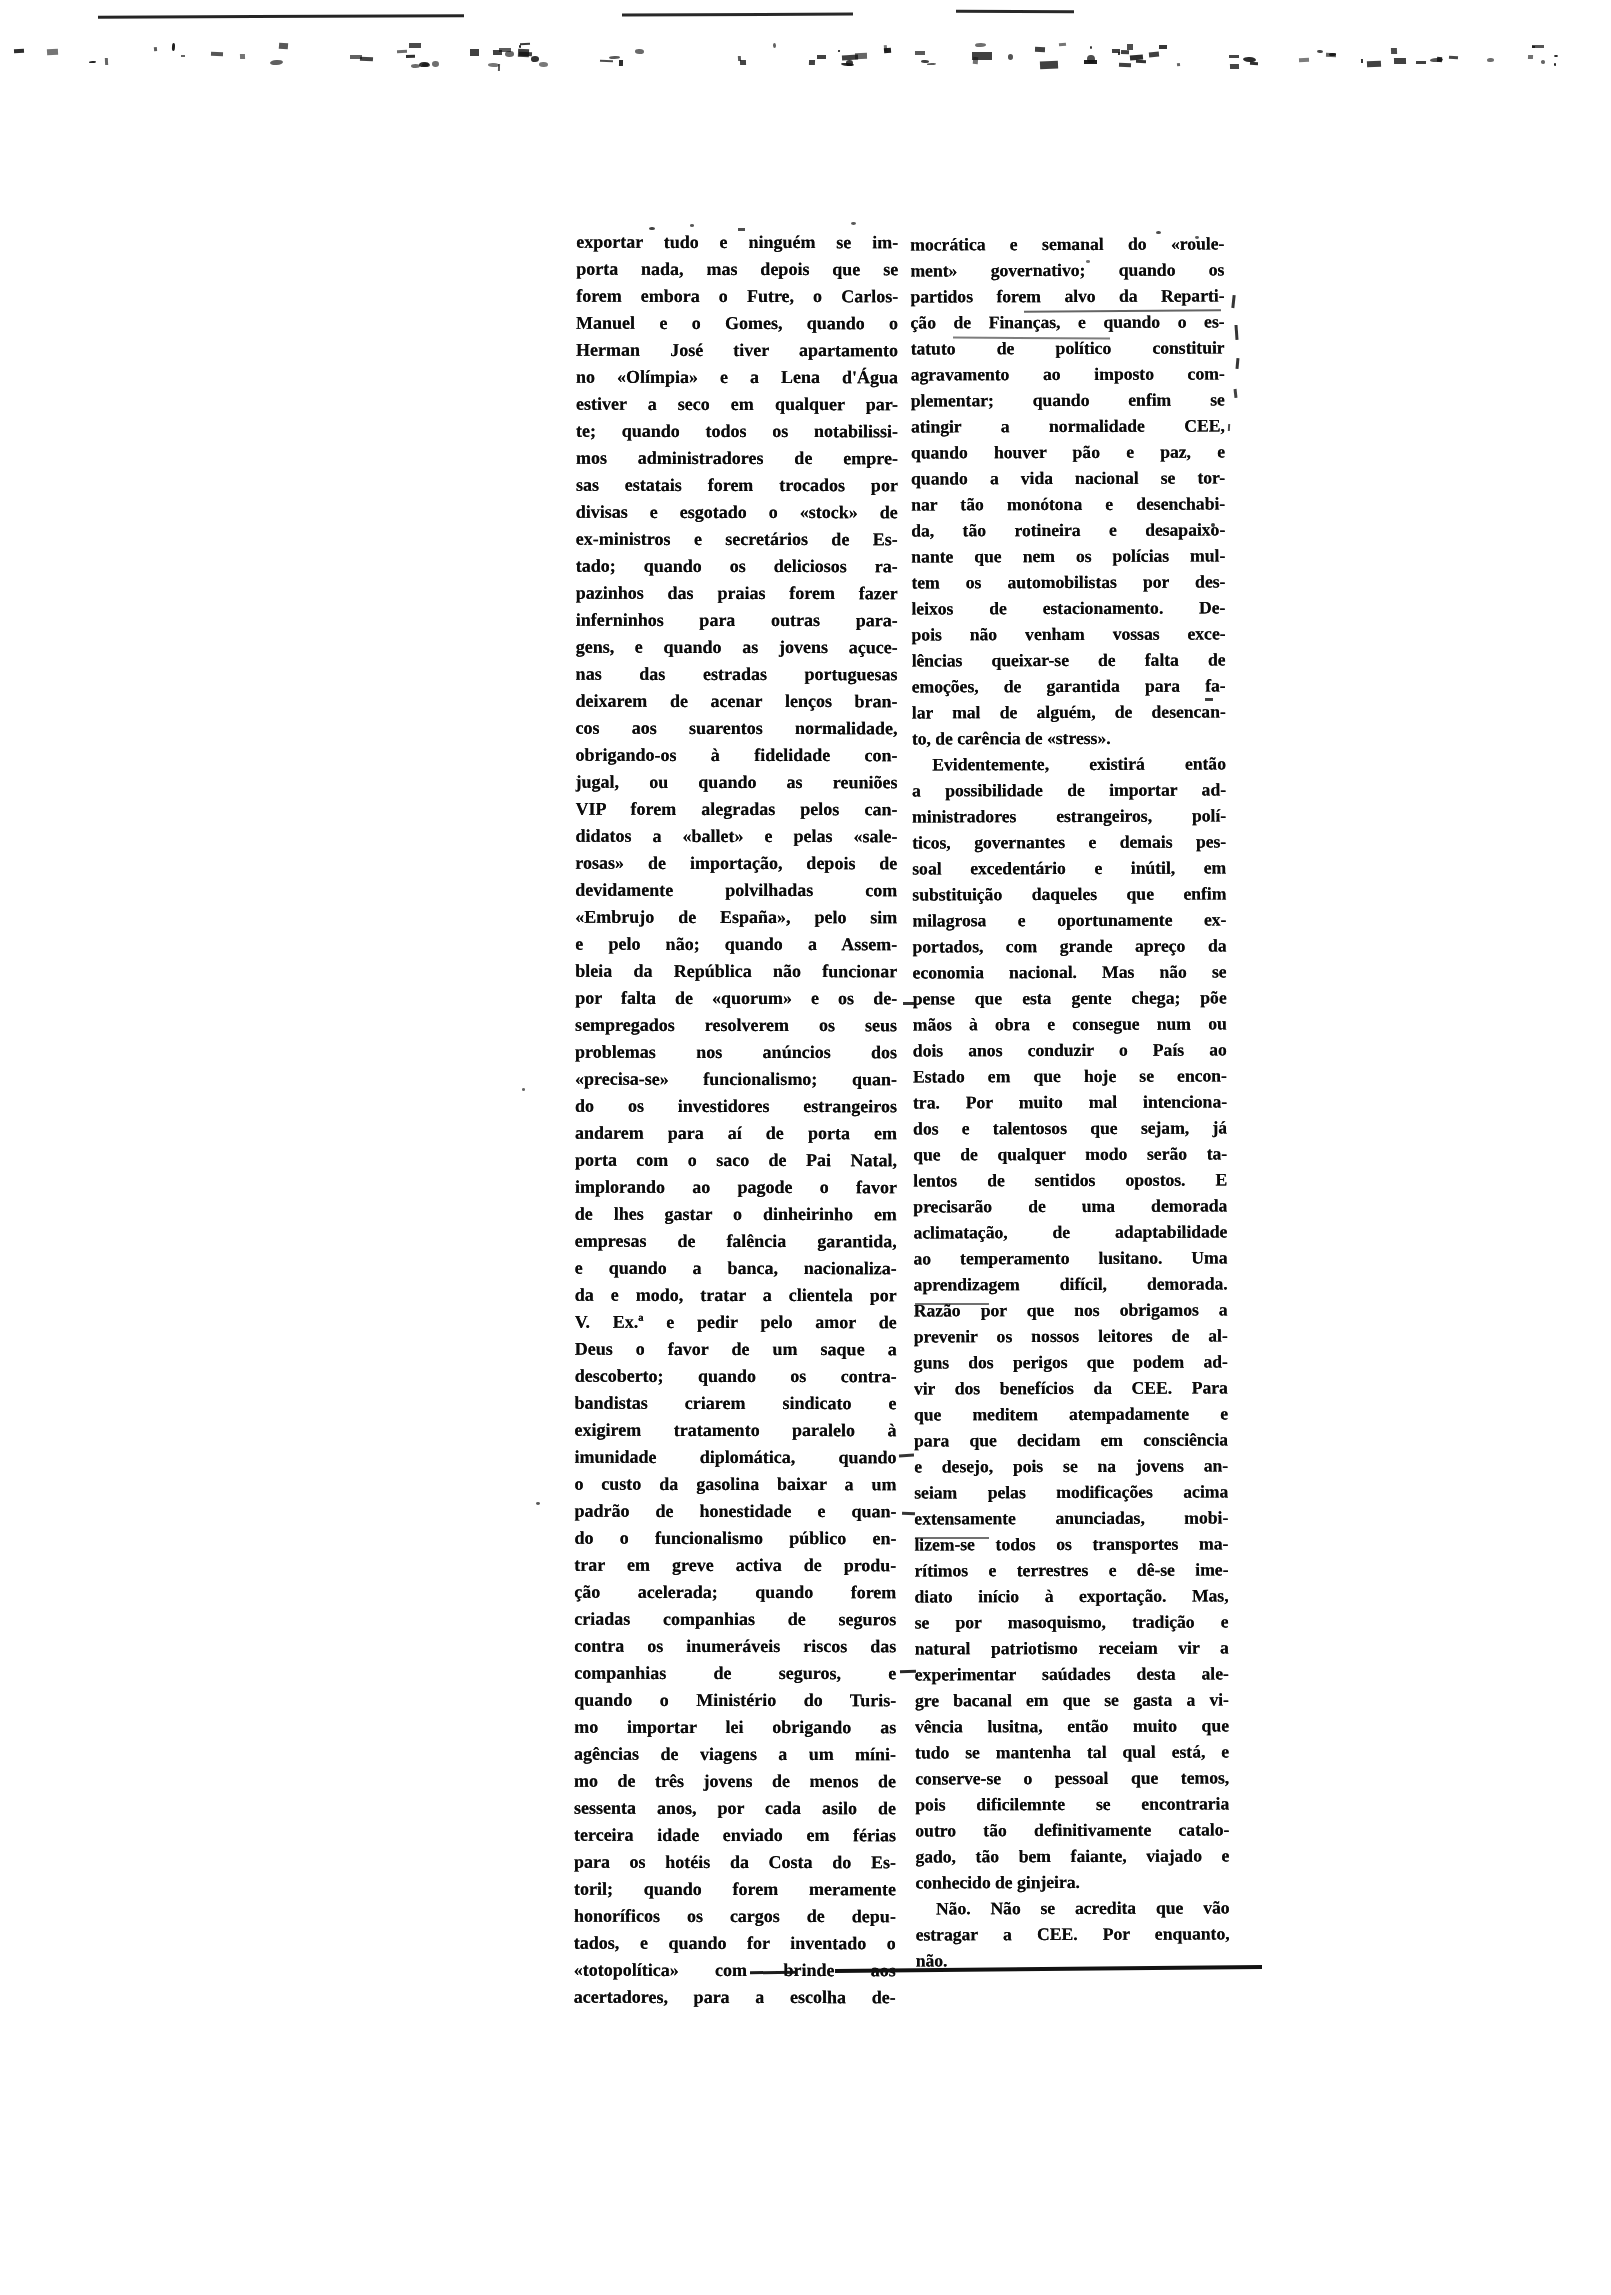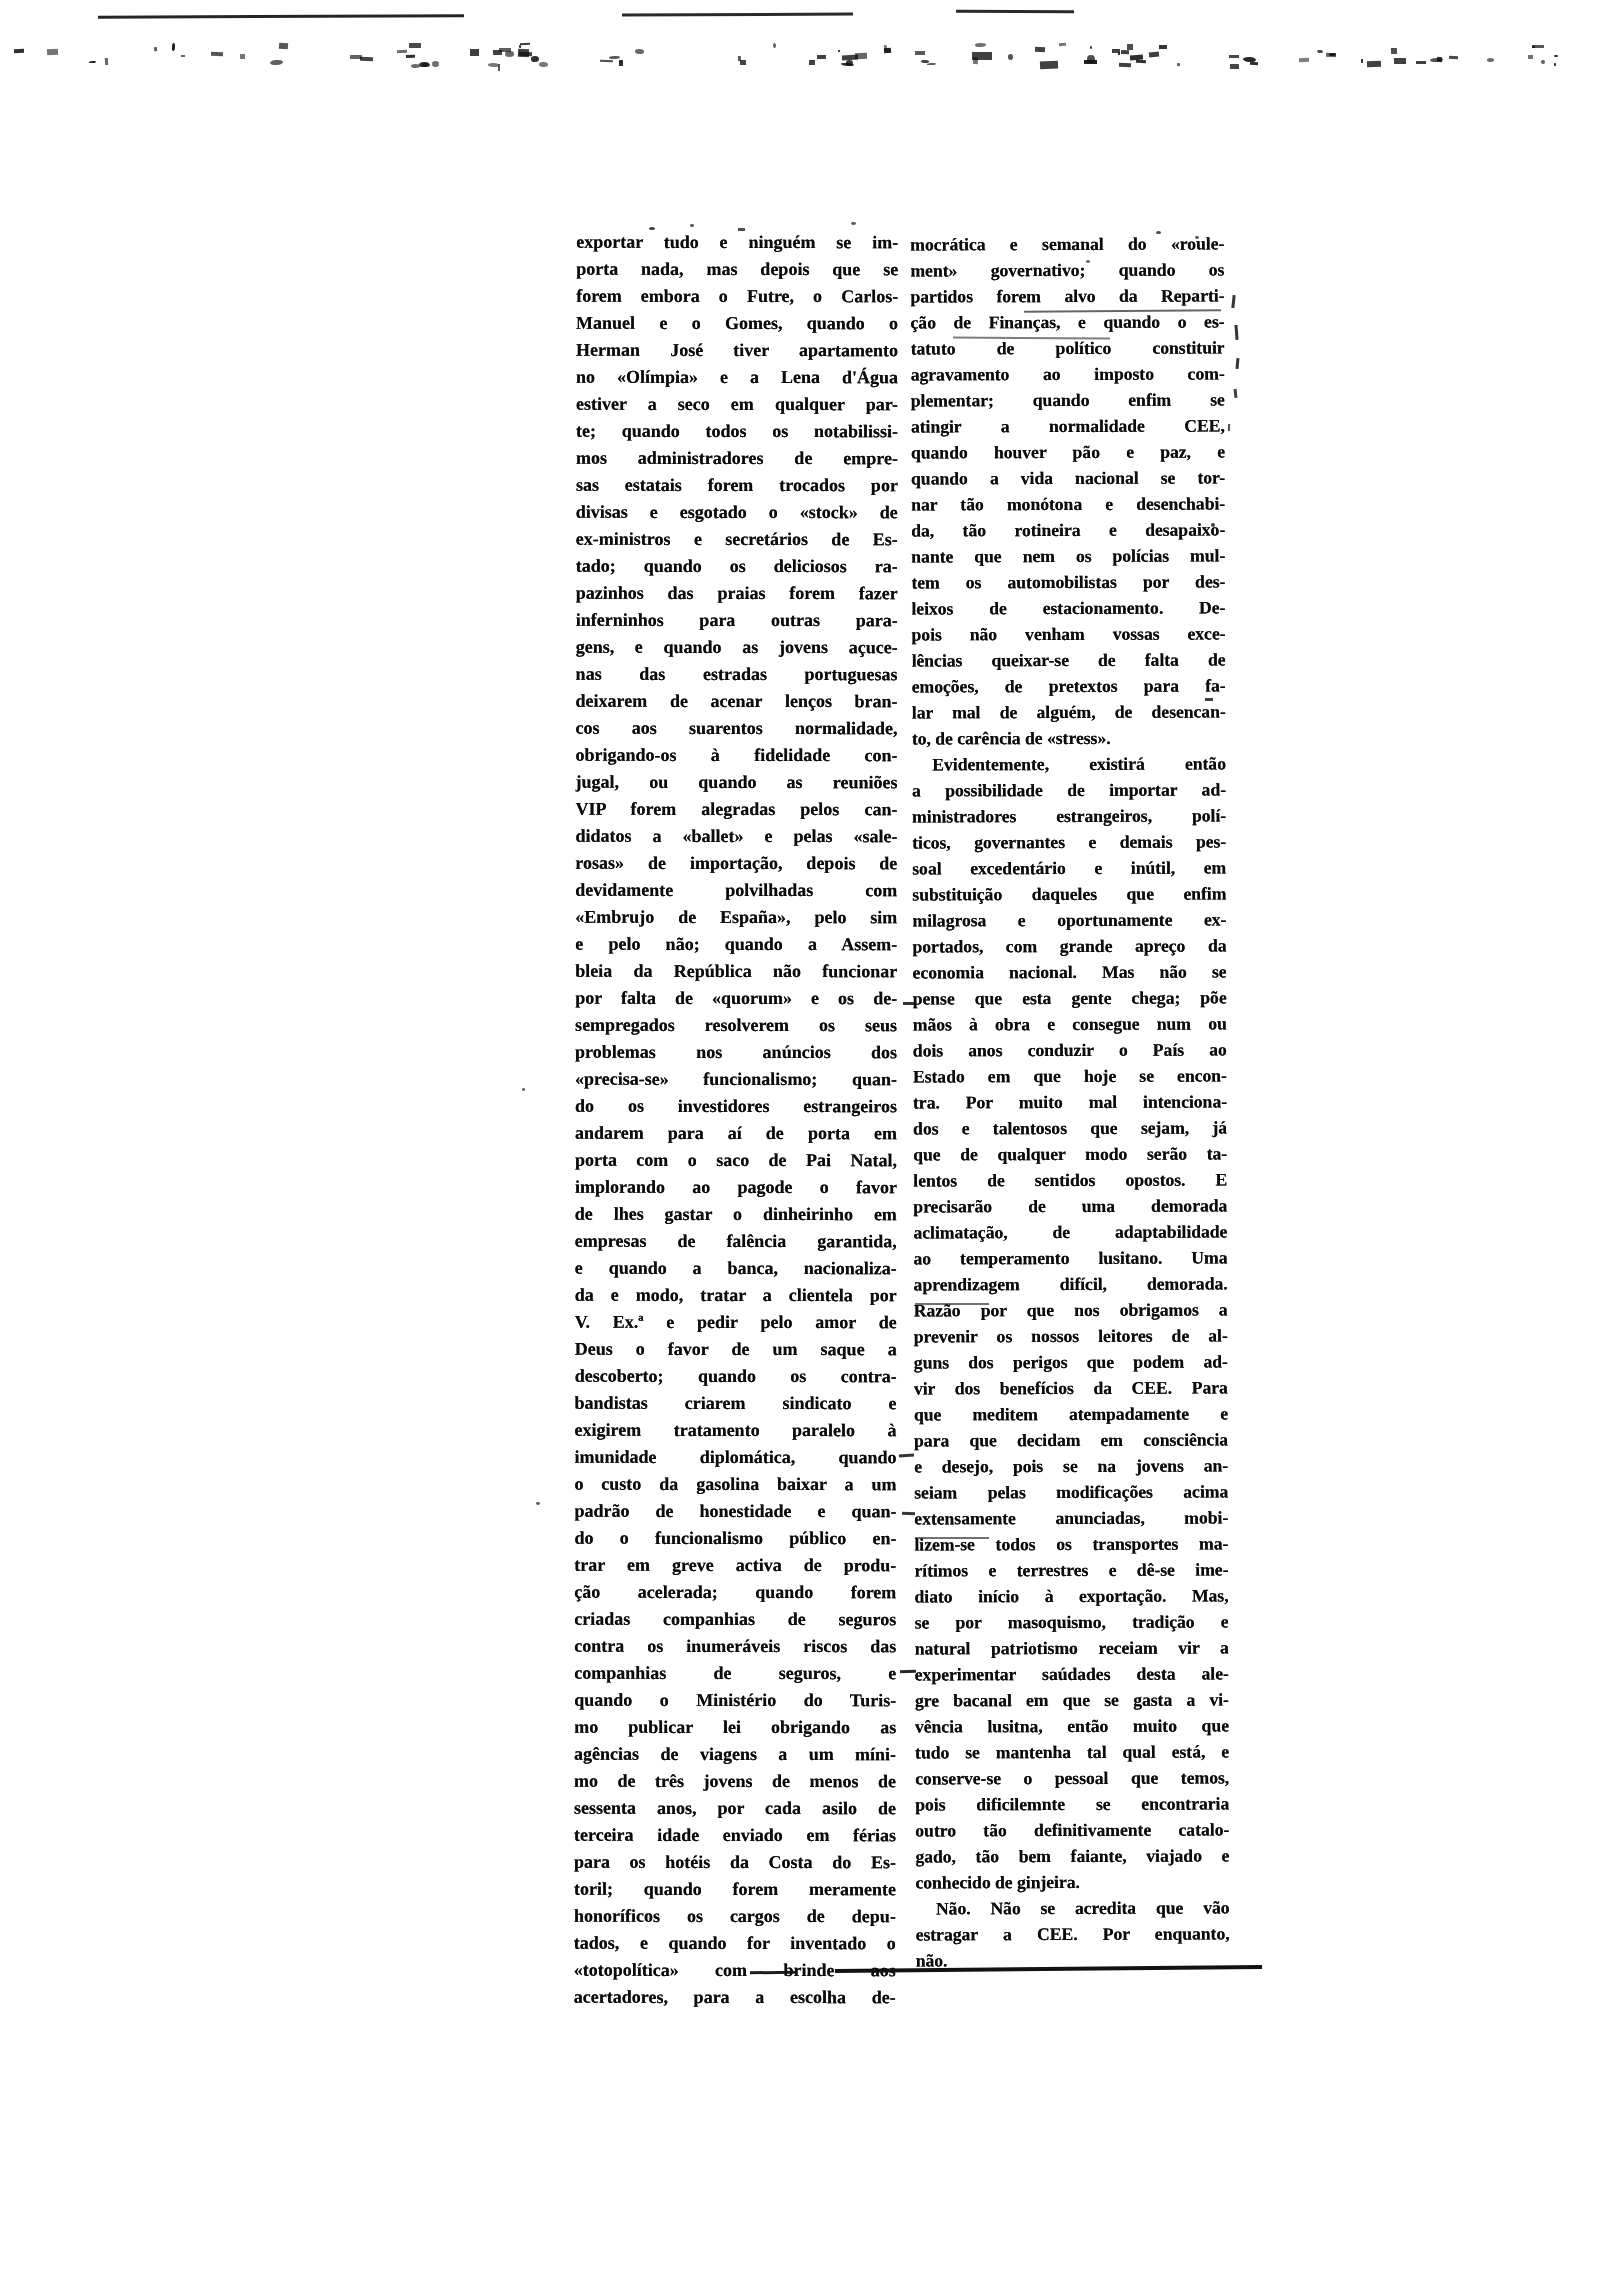--- a/index.html
+++ b/index.html
@@ -104,21 +104,21 @@
       <div class="line">imunidade diplomática, quando</div>
       <div class="line">o custo da gasolina baixar a um</div>
       <div class="line">padrão de honestidade e quan-</div>
       <div class="line">do o funcionalismo público en-</div>
       <div class="line">trar em greve activa de produ-</div>
       <div class="line">ção acelerada; quando forem</div>
       <div class="line">criadas companhias de seguros</div>
       <div class="line">contra os inumeráveis riscos das</div>
       <div class="line">companhias de seguros, e</div>
       <div class="line">quando o Ministério do Turis-</div>
-      <div class="line">mo publicar lei obrigando as</div>
+      <div class="line">mo importar lei obrigando as</div>
       <div class="line">agências de viagens a um míni-</div>
       <div class="line">mo de três jovens de menos de</div>
       <div class="line">sessenta anos, por cada asilo de</div>
       <div class="line">terceira idade enviado em férias</div>
       <div class="line">para os hotéis da Costa do Es-</div>
       <div class="line">toril; quando forem meramente</div>
       <div class="line">honoríficos os cargos de depu-</div>
       <div class="line">tados, e quando for inventado o</div>
       <div class="line">«totopolítica» com brinde aos</div>
       <div class="line">acertadores, para a escolha de-</div>
@@ -134,21 +134,21 @@
       <div class="line">atingir a normalidade CEE,</div>
       <div class="line">quando houver pão e paz, e</div>
       <div class="line">quando a vida nacional se tor-</div>
       <div class="line">nar tão monótona e desenchabi-</div>
       <div class="line">da, tão rotineira e desapaixo-</div>
       <div class="line">nante que nem os polícias mul-</div>
       <div class="line">tem os automobilistas por des-</div>
       <div class="line">leixos de estacionamento. De-</div>
       <div class="line">pois não venham vossas exce-</div>
       <div class="line">lências queixar-se de falta de</div>
-      <div class="line">emoções, de pretextos para fa-</div>
+      <div class="line">emoções, de garantida para fa-</div>
       <div class="line">lar mal de alguém, de desencan-</div>
       <div class="line pend">to, de carência de «stress».</div>
       <div class="line indent">Evidentemente, existirá então</div>
       <div class="line">a possibilidade de importar ad-</div>
       <div class="line">ministradores estrangeiros, polí-</div>
       <div class="line">ticos, governantes e demais pes-</div>
       <div class="line">soal excedentário e inútil, em</div>
       <div class="line">substituição daqueles que enfim</div>
       <div class="line">milagrosa e oportunamente ex-</div>
       <div class="line">portados, com grande apreço da</div>

